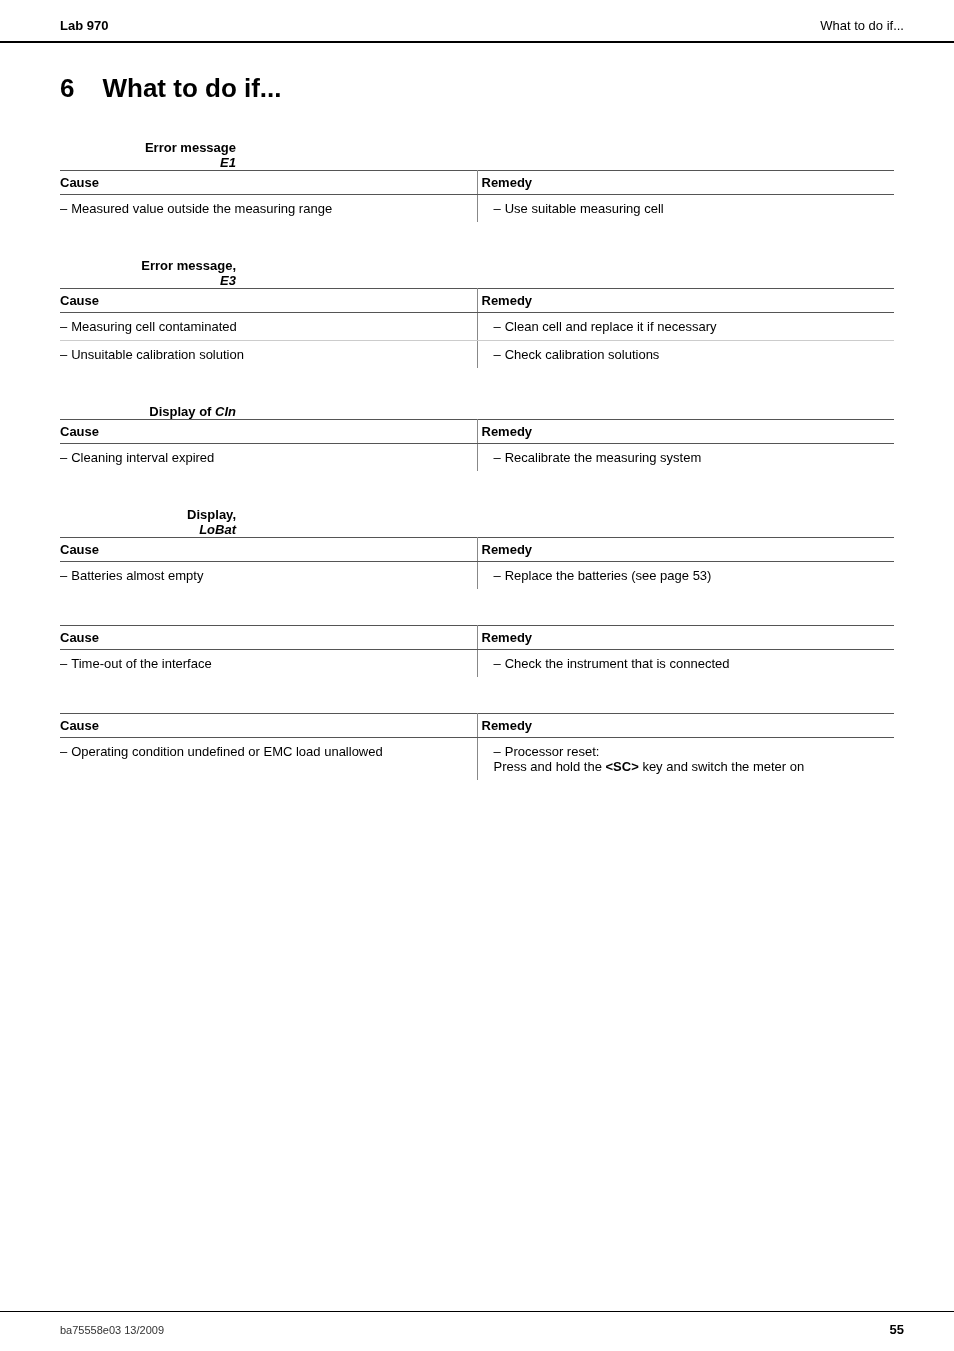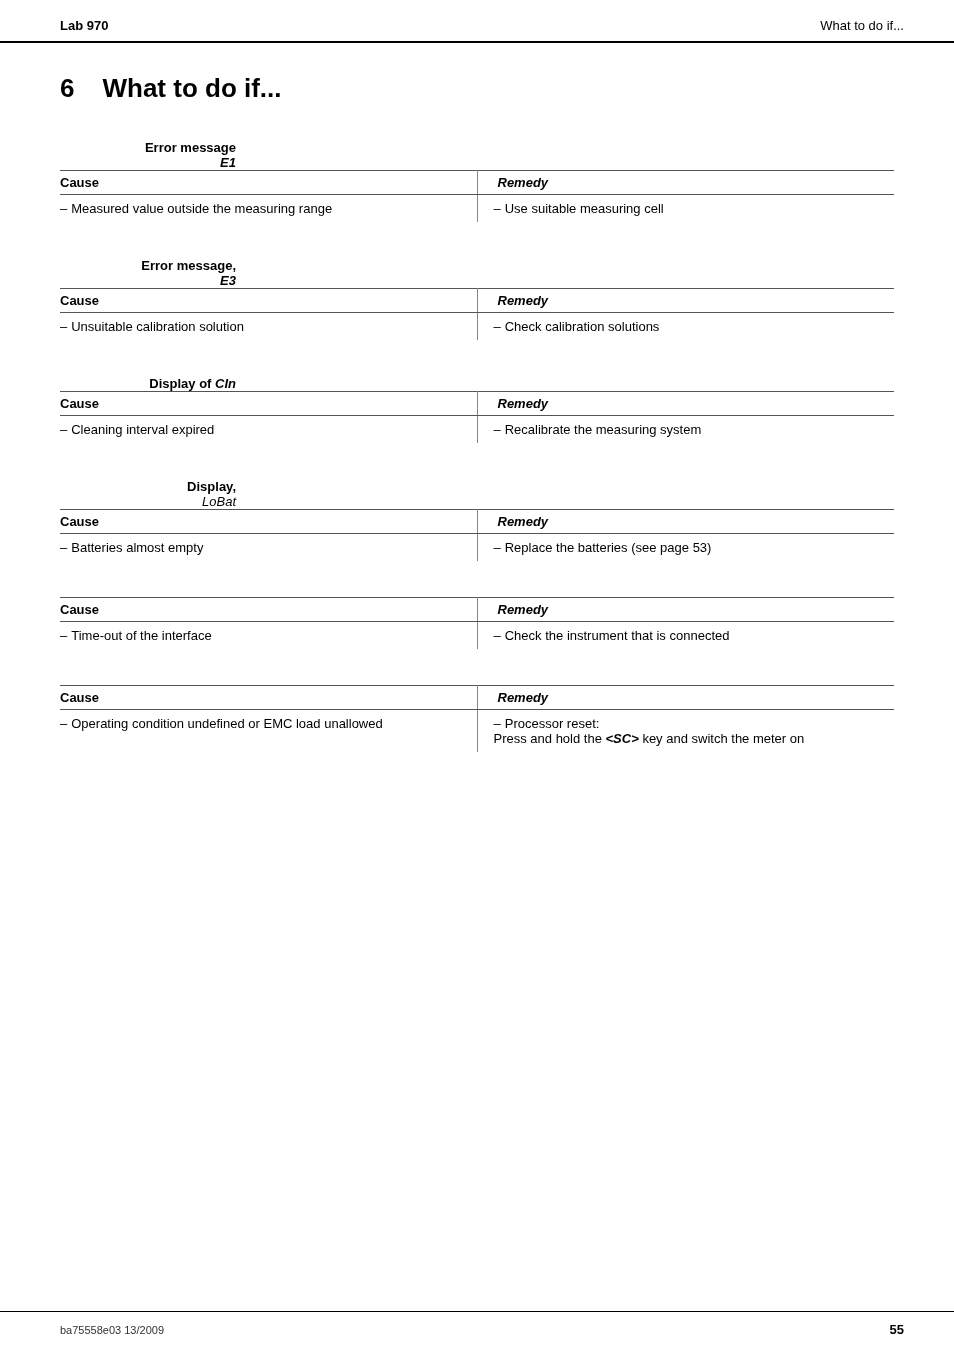--- a/index.html
+++ b/index.html
@@ -63,21 +63,21 @@
       padding-right: 24px;
       font-size: 13px;
     }
 
     .section-label-col .label-main {
       font-weight: bold;
     }
 
     .section-label-col .label-italic {
       font-style: italic;
-      font-weight: normal;
+      font-weight: bold;
     }
 
     .table-area {
       flex: 1;
     }
 
     .cause-remedy-table {
       width: 100%;
       border-collapse: collapse;
     }
@@ -91,22 +91,21 @@
       border-bottom: 1.5px solid #555;
     }
 
     .cause-remedy-table th.cause-col {
       width: 50%;
       border-right: 1.5px solid #888;
       padding-right: 16px;
     }
 
     .cause-remedy-table th.remedy-col {
-      padding-left: 20px;
-      font-style: italic;
+      padding-left: 4px;
     }
 
     .cause-remedy-table td {
       vertical-align: top;
       padding: 6px 8px 6px 0;
       font-size: 13px;
       border-bottom: 1px solid #ccc;
     }
 
     .cause-remedy-table td.cause-cell {
@@ -144,21 +143,20 @@
       color: #333;
     }
 
     .footer-right {
       font-size: 13px;
       font-weight: bold;
     }
 
     .sc-key {
       font-weight: bold;
-      font-style: italic;
     }
   </style>
 </head>
 <body>
 
 <div class="page-header">
   <span class="lab-label">Lab 970</span>
   <span class="section-label">What to do if...</span>
 </div>
 
@@ -200,20 +198,24 @@
     <div class="table-area">
       <table class="cause-remedy-table">
         <thead>
           <tr>
             <th class="cause-col">Cause</th>
             <th class="remedy-col">Remedy</th>
           </tr>
         </thead>
         <tbody>
           <tr>
+            <td class="cause-cell"><span class="dash">–</span>Measuring cell contaminated</td>
+            <td class="remedy-cell"><span class="dash">–</span>Clean cell and replace it if necessary</td>
+          </tr>
+          <tr>
             <td class="cause-cell"><span class="dash">–</span>Unsuitable calibration solution</td>
             <td class="remedy-cell"><span class="dash">–</span>Check calibration solutions</td>
           </tr>
         </tbody>
       </table>
     </div>
   </div>
 
   <div class="section-block">
     <div class="section-label-col">

